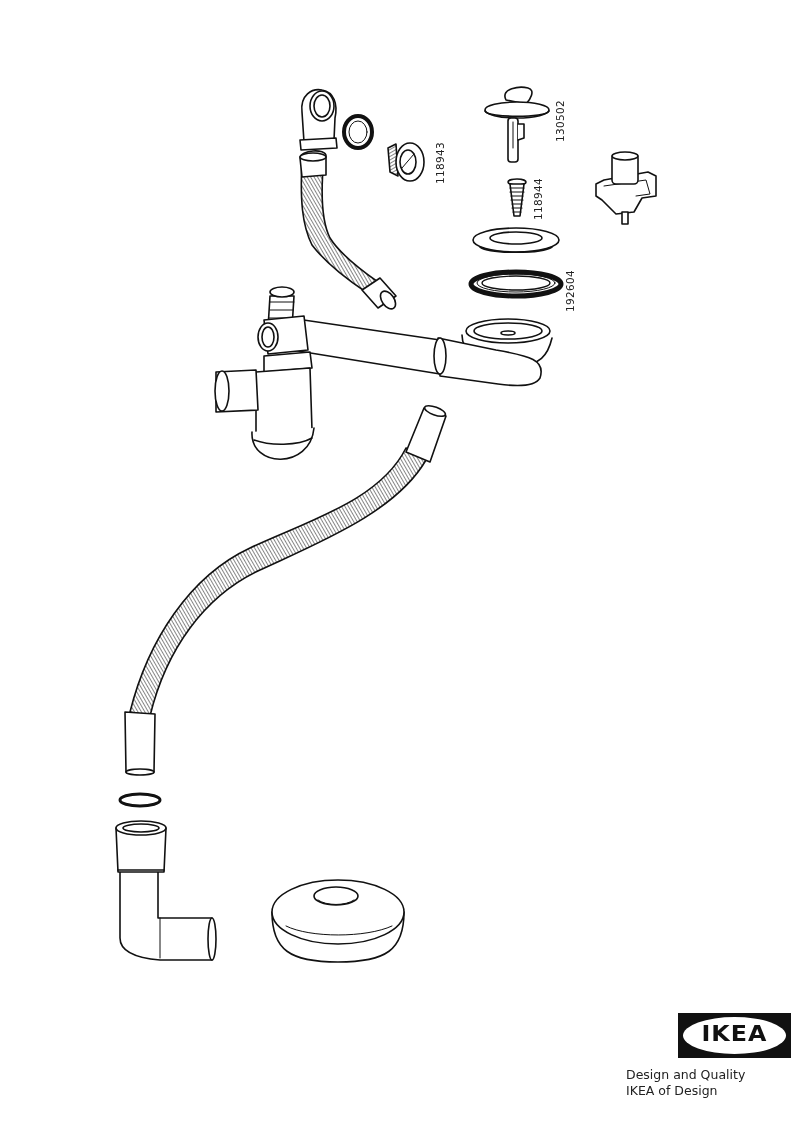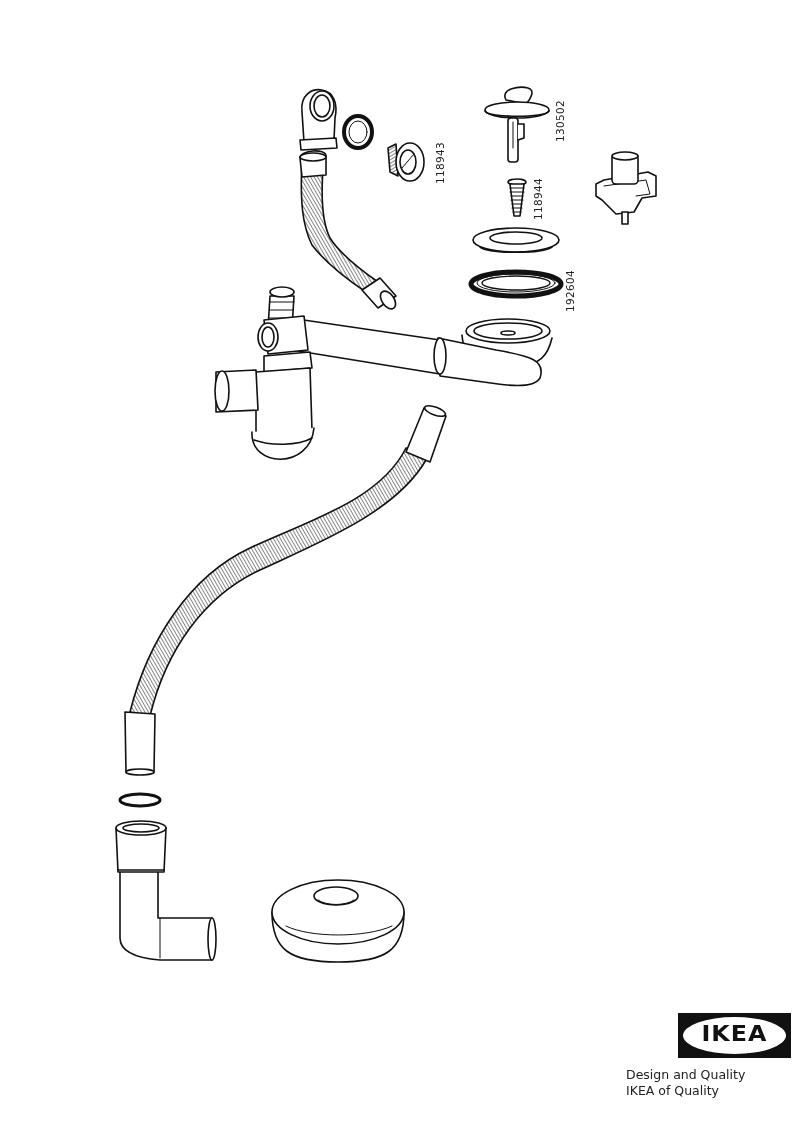--- a/index.html
+++ b/index.html
@@ -174,14 +174,14 @@
 <div class="part-num" style="left:564px; top:312px;">192604</div>
 
 <div class="brand">
   <div class="logo-box">
     <div class="logo-ellipse"></div>
     <div class="logo-text">IKEA</div>
   </div>
 </div>
 <div class="tagline">
   <div>Design and Quality</div>
-  <div>IKEA of Quality</div>
+  <div>IKEA of Design</div>
 </div>
 
 </body></html>

